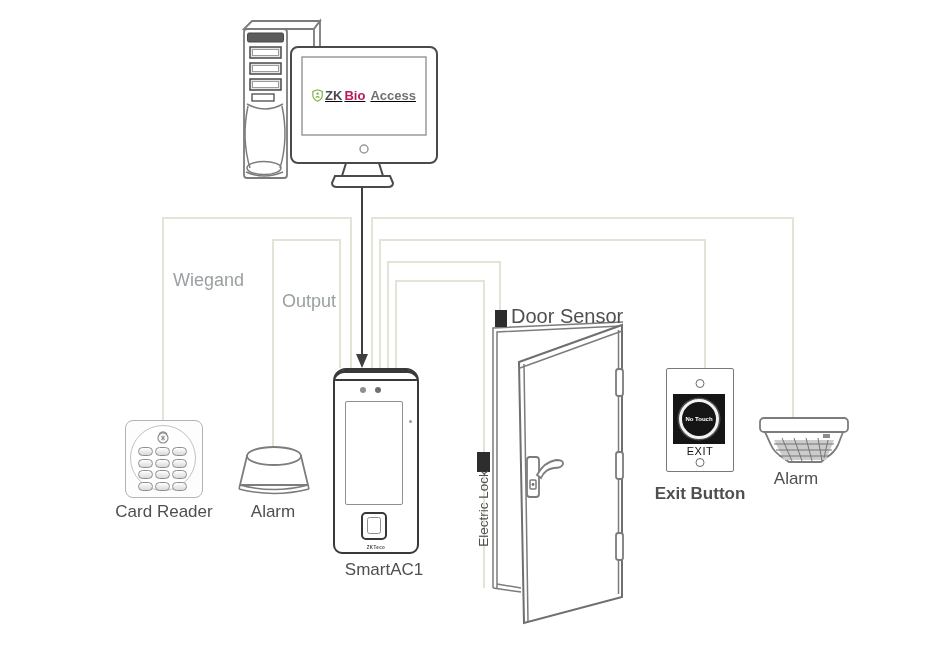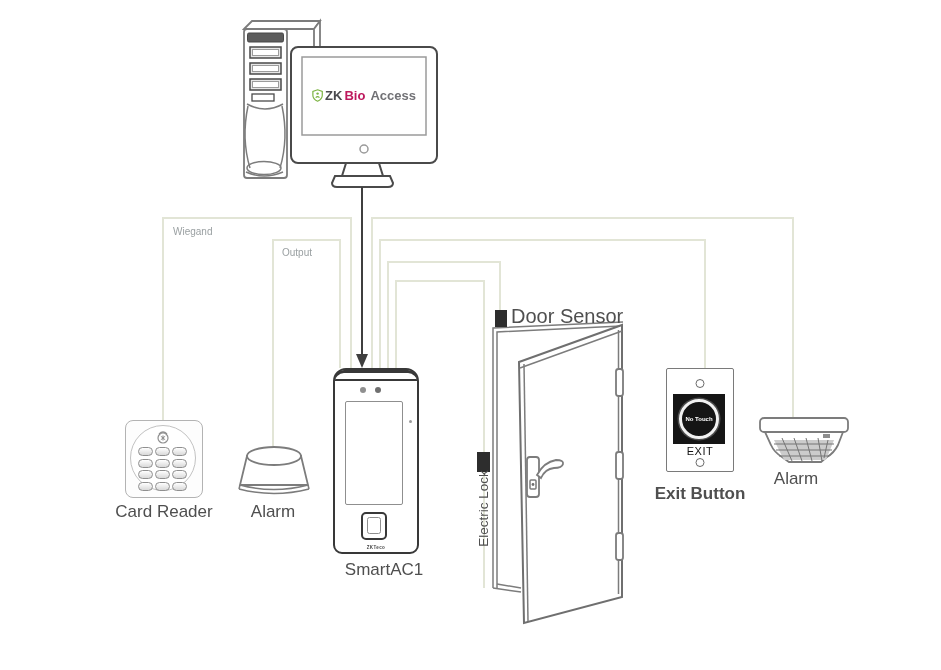--- a/index.html
+++ b/index.html
@@ -6,24 +6,24 @@
   .canvas{position:relative;width:941px;height:670px;background:#ffffff;overflow:hidden;
           font-family:"Liberation Sans",sans-serif;}
   svg.art{position:absolute;left:0;top:0;}
   .wire{fill:none;stroke:#e2e5d6;stroke-width:2;}
   .ink{fill:#ffffff;stroke:#4a4a4a;stroke-width:2;}
   .thin{fill:none;stroke:#9a9a9a;stroke-width:1.5;}
   .gray{fill:#ffffff;stroke:#7c7c7c;stroke-width:1.8;}
   .grayline{fill:none;stroke:#7c7c7c;stroke-width:1.5;}
   .lbl{position:absolute;color:#4f4f4f;font-size:17px;white-space:nowrap;}
   .lbl.center{transform:translateX(-50%);}
-  .wirelbl{position:absolute;color:#9aa0a2;font-size:10px;white-space:nowrap;}
+  .wirelbl{position:absolute;color:#9aa0a2;font-size:18px;white-space:nowrap;margin-top:44px;}
   
   .mlogo{position:absolute;left:364px;top:88px;transform:translateX(-50%);display:flex;
-         align-items:center;gap:2px;font-size:13px;font-weight:bold;}
+         align-items:center;gap:2px;font-size:13px;font-weight:bold;text-decoration:underline;}
   .mlogo .zk{color:#4a4a4e;}　.mlogo .bio{color:#7cb342;}
   .mlogo .bio{color:#be185d;} .mlogo .access{color:#717175;margin-left:3px;}
   
   .creader{position:absolute;left:125px;top:420px;width:76px;height:76px;background:#fdfdfd;
            border:1.5px solid #b3b3b3;border-radius:8px;}
   .creader .disc{position:absolute;left:4px;top:4px;width:64px;height:64px;border:1.5px solid #c2c2c2;
            border-radius:50%;background:#ffffff;}
   .creader .emblem{position:absolute;left:50%;top:5px;transform:translateX(-50%);}
   .creader .pad{position:absolute;left:7px;top:21px;display:grid;
            grid-template-columns:repeat(3,15px);grid-auto-rows:9px;gap:2.5px 2px;}

